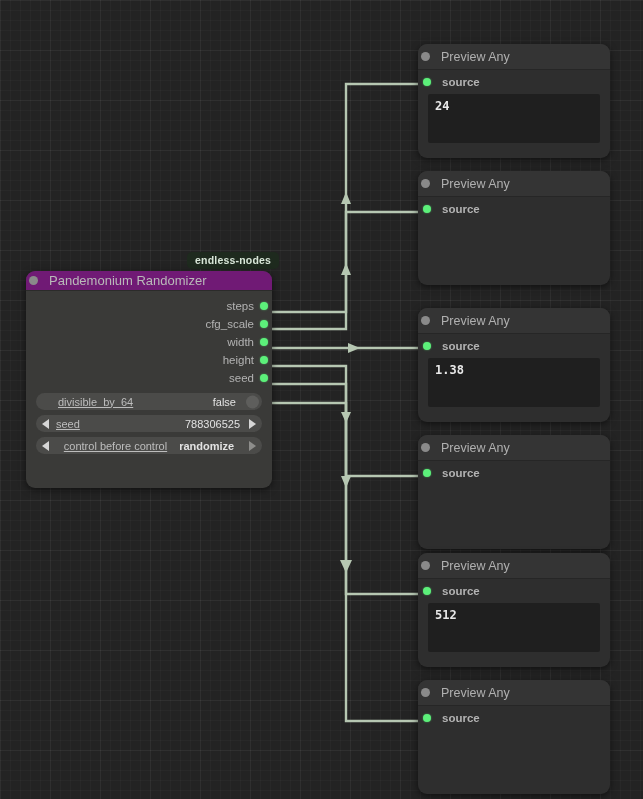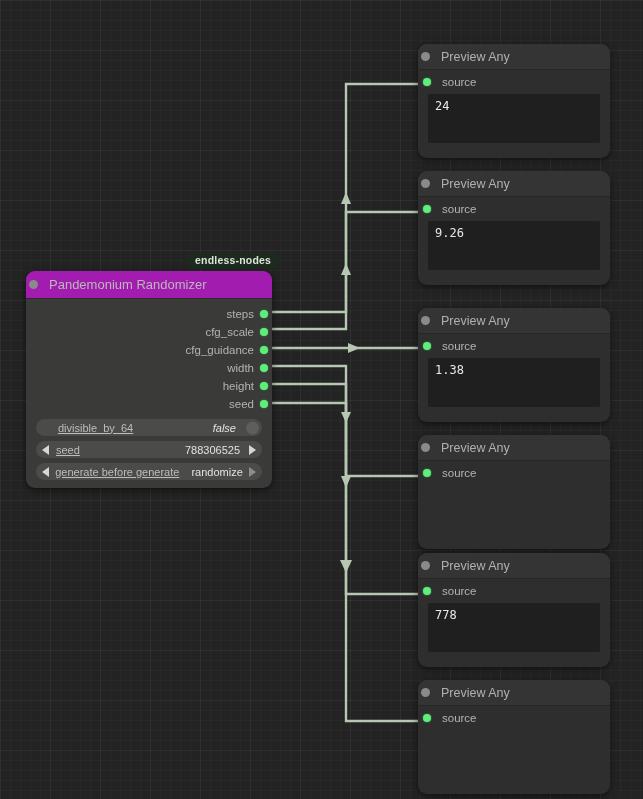--- a/index.html
+++ b/index.html
@@ -63,21 +63,21 @@
     color: #b6b6b6;
     white-space: nowrap;
   }
 
   
   #randomizer {
     left: 26px; top: 271px;
     width: 246px; height: 217px;
     background: #3a3a38;
   }
-  #randomizer .node-header { height: 28px; background: #a21caf; }
+  #randomizer .node-header { height: 20px; background: #701a75; }
   #randomizer .node-title { font-size: 13px; color: #b9b9b9; }
 
   .out-list { padding-top: 6px; }
   .out-row {
     position: relative;
     height: 18px;
     display: flex;
     align-items: center;
     justify-content: flex-end;
     padding-right: 18px;
@@ -106,21 +106,21 @@
     display: flex;
     align-items: center;
     padding: 0 8px;
     font-size: 11px;
     color: #c2c2c2;
   }
   .widget.toggle { justify-content: flex-start; }
   .w-name { color: #bdbdbd; text-decoration: underline; }
   .w-value { color: #e2e2e2; }
   .toggle .w-name { margin-left: 14px; }
-  .toggle .w-value { margin-left: auto; margin-right: 18px; font-style: italic; }
+  .toggle .w-value { margin-left: auto; margin-right: 18px; }
   .knob {
     position: absolute;
     right: 3px; top: 50%;
     transform: translateY(-50%);
     width: 13px; height: 13px;
     border-radius: 50%;
     background: #5e5e5c;
   }
   .arrow-l, .arrow-r {
     position: absolute;
@@ -131,21 +131,21 @@
     border-bottom: 5px solid transparent;
   }
   .arrow-l { left: 6px; border-right: 7px solid #d6d6d6; }
   .arrow-r { right: 6px; border-left: 7px solid #d6d6d6; }
   .arrow-r.dim { border-left-color: #8d8d8b; }
   .spin { justify-content: center; gap: 0; }
   .spin .w-name { position: absolute; left: 20px; }
   .spin .w-value { position: absolute; right: 22px; }
   .spin.center-pair { }
   .spin.center-pair .w-name { position: static; }
-  .spin.center-pair .w-value { position: static; margin-left: 12px; font-weight: normal; }
+  .spin.center-pair .w-value { position: static; margin-left: 12px; font-weight: bold; }
 
   
   #group-badge {
     position: absolute;
     left: 187px; top: 252px;
     padding: 2px 8px 3px 8px;
     border-radius: 5px;
     background: #1e2a1e;
     color: #d8e6d8;
     font-size: 10.5px;
@@ -156,21 +156,21 @@
 
   
   .preview {
     left: 418px;
     width: 192px;
     height: 114px;
     background: #2e2e2e;
   }
   .preview .node-header { background: #343434; border-bottom: 1px solid #262626; }
   .preview .node-title { color: #b0b0b0; }
-  .pv-body { position: relative; padding: 0 10px; }
+  .pv-body { position: relative; padding: 0 10px; font-weight: bold; }
   .pv-port-row {
     position: relative;
     height: 24px;
     display: flex;
     align-items: center;
   }
   .pv-port-row .port { left: -5px; top: 50%; transform: translateY(-50%); }
   .pv-port-label {
     margin-left: 14px;
     font-size: 11.5px;
@@ -232,24 +232,20 @@
     <div class="out-list">
       <div class="out-row">
         <span class="out-label">steps</span>
         <span class="port"></span>
       </div>
       <div class="out-row">
         <span class="out-label">cfg_scale</span>
         <span class="port"></span>
       </div>
       <div class="out-row">
-        <span class="out-label">cfg_guidance</span>
-        <span class="port"></span>
-      </div>
-      <div class="out-row">
         <span class="out-label">width</span>
         <span class="port"></span>
       </div>
       <div class="out-row">
         <span class="out-label">height</span>
         <span class="port"></span>
       </div>
       <div class="out-row">
         <span class="out-label">seed</span>
         <span class="port"></span>
@@ -265,21 +261,21 @@
 
       <div class="widget spin">
         <span class="arrow-l"></span>
         <span class="w-name">seed</span>
         <span class="w-value">788306525</span>
         <span class="arrow-r"></span>
       </div>
 
       <div class="widget spin center-pair">
         <span class="arrow-l"></span>
-        <span class="w-name">generate before generate</span>
+        <span class="w-name">control before control</span>
         <span class="w-value">randomize</span>
         <span class="arrow-r dim"></span>
       </div>
     </div>
   </div>
 
   <div class="node preview" style="top:44px">
     <div class="node-header">
       <span class="hdr-dot"></span>
       <span class="node-title">Preview Any</span>
@@ -296,21 +292,20 @@
   <div class="node preview" style="top:171px">
     <div class="node-header">
       <span class="hdr-dot"></span>
       <span class="node-title">Preview Any</span>
     </div>
     <div class="pv-body">
       <div class="pv-port-row">
         <span class="port"></span>
         <span class="pv-port-label">source</span>
       </div>
-      <div class="pv-text">9.26</div>
     </div>
   </div>
 
   <div class="node preview" style="top:308px">
     <div class="node-header">
       <span class="hdr-dot"></span>
       <span class="node-title">Preview Any</span>
     </div>
     <div class="pv-body">
       <div class="pv-port-row">
@@ -337,21 +332,21 @@
   <div class="node preview" style="top:553px">
     <div class="node-header">
       <span class="hdr-dot"></span>
       <span class="node-title">Preview Any</span>
     </div>
     <div class="pv-body">
       <div class="pv-port-row">
         <span class="port"></span>
         <span class="pv-port-label">source</span>
       </div>
-      <div class="pv-text">778</div>
+      <div class="pv-text">512</div>
     </div>
   </div>
 
   <div class="node preview" style="top:680px">
     <div class="node-header">
       <span class="hdr-dot"></span>
       <span class="node-title">Preview Any</span>
     </div>
     <div class="pv-body">
       <div class="pv-port-row">

